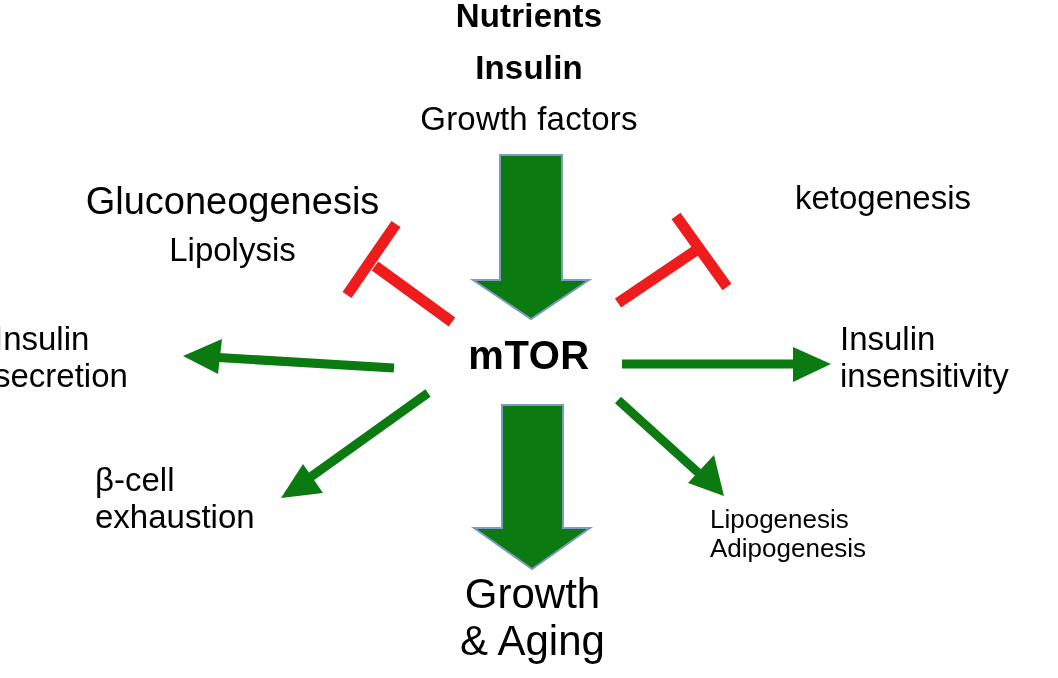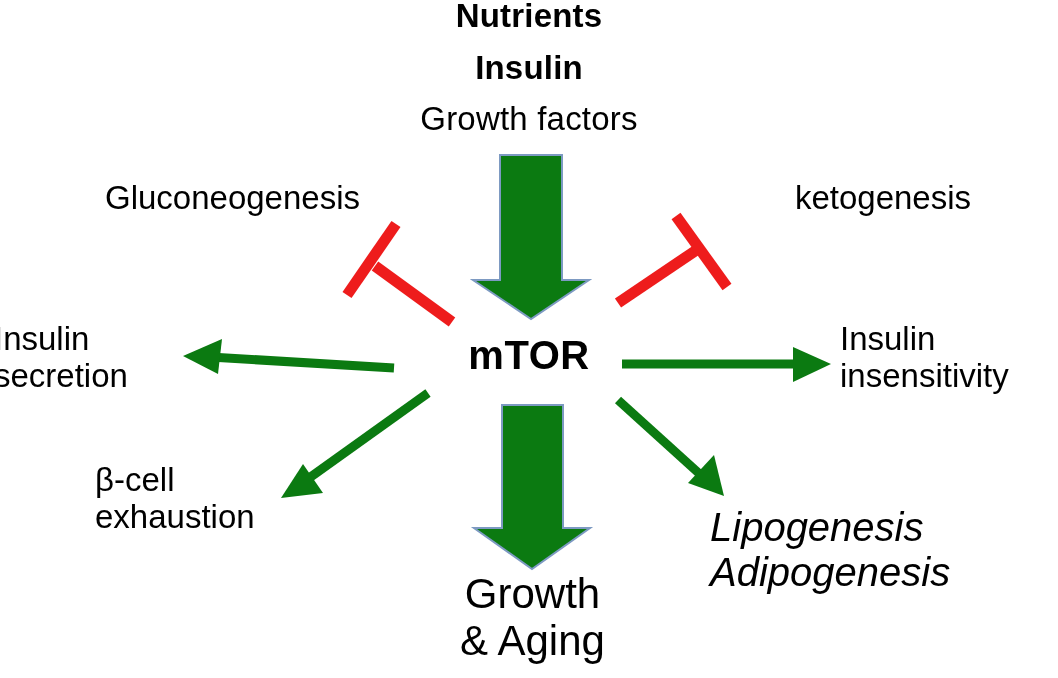--- a/index.html
+++ b/index.html
@@ -44,21 +44,21 @@
   #label-insulin {
     left: 0; width: 1058px; top: 50px;
     font-size: 33px; letter-spacing: .2px;
   }
   #label-growth-factors {
     left: 0; width: 1058px; top: 101px;
     font-size: 33px; letter-spacing: .2px; text-align: center;
   }
   #label-gluconeogenesis {
     left: 60px; width: 345px; top: 180px;
-    font-size: 33px;
+    font-size: 38px;
   }
   #label-lipolysis {
     left: 60px; width: 345px; top: 232px;
     font-size: 33px;
   }
   #label-ketogenesis {
     left: 718px; width: 330px; top: 180px;
     font-size: 33px;
   }
   #label-insulin-secretion {
@@ -72,22 +72,21 @@
   #label-mtor {
     left: 0; width: 1058px; top: 333px;
     font-size: 40px; font-weight: 700; letter-spacing: .5px;
   }
   #label-bcell {
     left: 95px; width: 230px; top: 462px;
     font-size: 33px;
   }
   #label-lipogenesis {
     left: 710px; width: 280px; top: 505px;
-    font-size: 40px;
-    font-style: italic;
+    font-size: 26px;
   }
   #label-growth-aging {
     left: 390px; width: 285px; top: 570px;
     font-size: 42px;
   }
 </style>
 </head>
 <body>
 
 <div id="canvas">
@@ -134,20 +133,21 @@
   </svg>
 
   <div class="lbl center bold" id="label-nutrients">Nutrients</div>
 
   <div class="lbl center bold" id="label-insulin">Insulin</div>
 
   <div class="lbl center" id="label-growth-factors">Growth factors</div>
 
   <div class="lbl center" id="label-gluconeogenesis">Gluconeogenesis</div>
 
+  <div class="lbl center" id="label-lipolysis">Lipolysis</div>
 
   <div class="lbl center" id="label-ketogenesis">ketogenesis</div>
 
   <div class="lbl left" id="label-insulin-secretion">
     <div>Insulin</div>
     <div>secretion</div>
   </div>
 
   <div class="lbl left" id="label-insulin-insensitivity">
     <div>Insulin</div>

